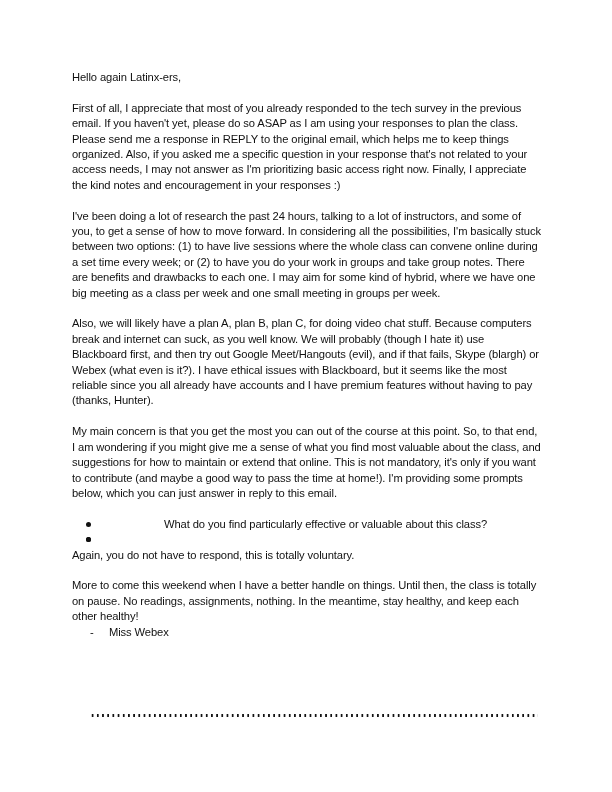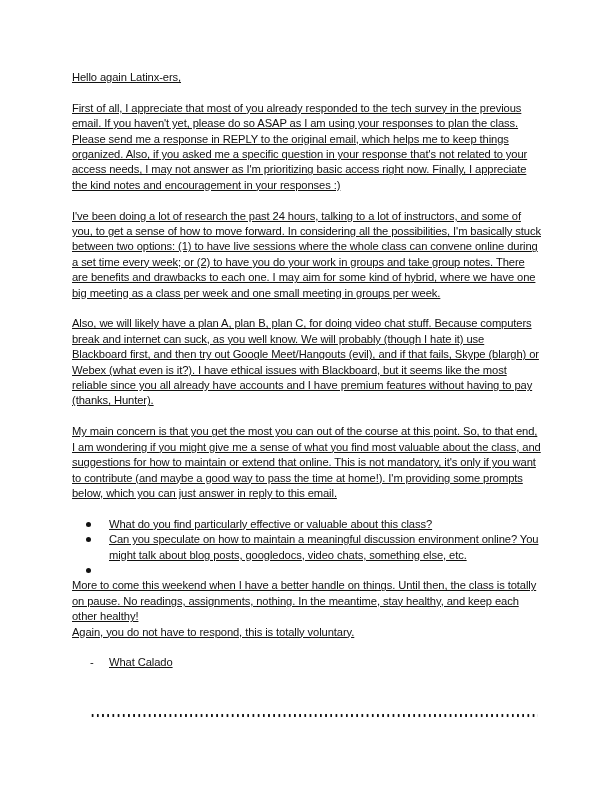--- a/index.html
+++ b/index.html
@@ -2,24 +2,23 @@
 <html><head>
   <meta charset="utf-8">
   <style>
     html, body { margin: 0; padding: 0; background: #ffffff; }
     body { width: 612px; height: 792px; position: relative; overflow: hidden; }
     .page {
       position: absolute; left: 72px; top: 70px; width: 470px;
       font-family: "Liberation Sans", sans-serif;
       font-size: 11.2px; line-height: 15.4px; color: #111111;
       letter-spacing: -0.1px;
-      text-decoration: underline;
     }
     p { margin: 0 0 15.4px 0; }
-    ul.prompts { margin: 0 0 15.4px 0; padding: 0 0 0 37px; list-style: none; }
+    ul.prompts { margin: 0 0 15.4px 0; padding: 0 0 0 37px; list-style: none; text-align: center; }
     ul.prompts li { position: relative; }
     ul.prompts li .bullet {
       position: absolute; left: -23px; top: 5px; width: 5px; height: 5px;
       border-radius: 50%; background: #111;
     }
     .signature { position: relative; padding-left: 37px; }
     .signature .dash { position: absolute; left: 18px; top: 0; }
     .dotted-rule {
       position: absolute; left: 90px; top: 714px; width: 448px; height: 3px;
       background-image: radial-gradient(circle, #111 1.1px, transparent 1.3px);
@@ -35,26 +34,25 @@
   <p>I've been doing a lot of research the past 24 hours, talking to a lot of instructors, and some of you, to get a sense of how to move forward. In considering all the possibilities, I'm basically stuck between two options: (1) to have live sessions where the whole class can convene online during a set time every week; or (2) to have you do your work in groups and take group notes. There are benefits and drawbacks to each one. I may aim for some kind of hybrid, where we have one big meeting as a class per week and one small meeting in groups per week.</p>
   <p>Also, we will likely have a plan A, plan B, plan C, for doing video chat stuff. Because computers break and internet can suck, as you well know. We will probably (though I hate it) use Blackboard first, and then try out Google Meet/Hangouts (evil), and if that fails, Skype (blargh) or Webex (what even is it?). I have ethical issues with Blackboard, but it seems like the most reliable since you all already have accounts and I have premium features without having to pay (thanks, Hunter).</p>
   <p>My main concern is that you get the most you can out of the course at this point. So, to that end, I am wondering if you might give me a sense of what you find most valuable about the class, and suggestions for how to maintain or extend that online. This is not mandatory, it's only if you want to contribute (and maybe a good way to pass the time at home!). I'm providing some prompts below, which you can just answer in reply to this email.</p>
   <ul class="prompts">
     <li>
       <span class="bullet"></span>
       <span>What do you find particularly effective or valuable about this class?</span>
     </li>
     <li>
       <span class="bullet"></span>
-      <span>Can you speculate on how to maintain a meaningful discussion environment online? You might talk about blog posts, googledocs, video chats, something else, etc.</span>
     </li>
     <li>
       <span class="bullet"></span>
     </li>
   </ul>
+  <p>Again, you do not have to respond, this is totally voluntary.</p>
   <p style="margin-bottom:0;">More to come this weekend when I have a better handle on things. Until then, the class is totally on pause. No readings, assignments, nothing. In the meantime, stay healthy, and keep each other healthy!</p>
-  <p>Again, you do not have to respond, this is totally voluntary.</p>
   <div class="signature">
     <span class="dash">-</span>
-    <span>What Calado</span>
+    <span>Miss Webex</span>
   </div>
 </div>
 <div class="dotted-rule"></div>
 
 </body></html>

